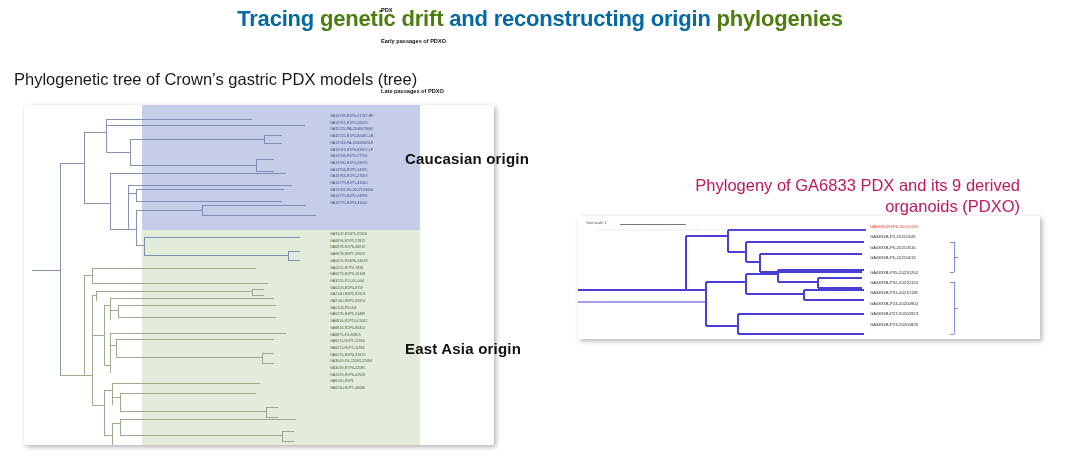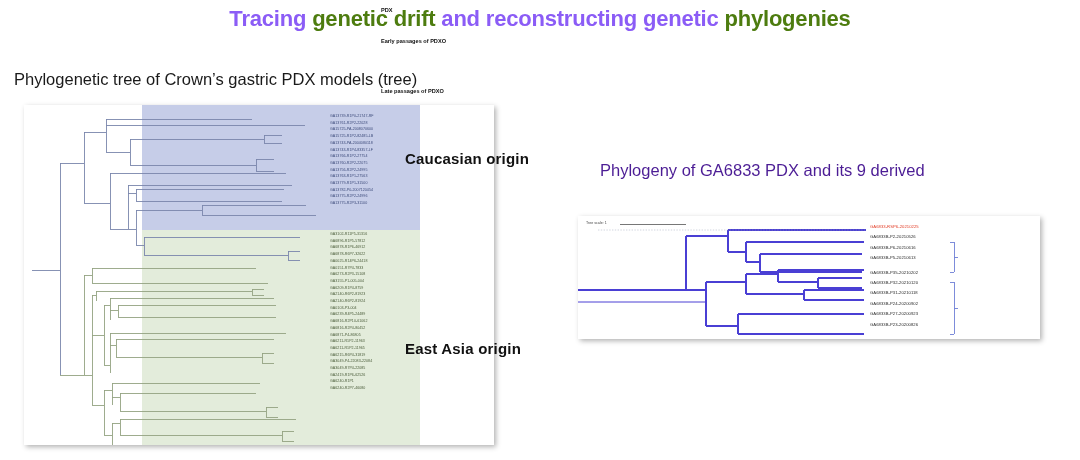--- a/index.html
+++ b/index.html
@@ -11,21 +11,21 @@
     position:relative;
   }
   
   #slide-title{
     position:absolute; left:0; top:6px; width:1080px;
     text-align:center;
     font-size:22px; font-weight:bold;
     letter-spacing:-0.2px;
     white-space:nowrap;
   }
-  #slide-title .teal{color:#8b5cf6;margin-top:16px;}
+  #slide-title .teal{color:#0369a1;margin-top:16px;}
   #slide-title .orange{color:#4d7c0f;}
 
   
   #left-caption{
     position:absolute; left:14px; top:70px;
     font-size:16.5px; color:#1a1a1a; font-weight:400;
   }
   #left-figure{
     position:absolute; left:24px; top:105px;
     width:470px; height:340px;
@@ -53,23 +53,23 @@
     white-space:nowrap; letter-spacing:.05px;
   }
   .tip.blue-clade{color:#3c4a7a;}
   .tip.green-clade{color:#4a5c3a;}
 
   
   #left-tree-svg{position:absolute; left:0; top:0;}
 
   
   #right-caption{
-    position:absolute; left:600px; top:160px;
-    width:420px; text-align:left;
-    font-size:16.5px; color:#4c1d95; line-height:21px;
+    position:absolute; left:600px; top:175px;
+    width:420px; text-align:right;
+    font-size:16.5px; color:#be185d; line-height:21px;
   }
   #right-figure{
     position:absolute; left:578px; top:216px;
     width:462px; height:123px;
     background:#ffffff;
     box-shadow:2px 2px 5px rgba(0,0,0,.30);
     overflow:hidden;
   }
   #tree-scale{
     position:absolute; left:8px; top:5px;
@@ -93,21 +93,21 @@
   #rgl-pdx{left:381px; top:7px;}
   #rgl-early{left:381px; top:38px;}
   #rgl-late{left:381px; top:88px;}
 
   #right-tree-svg{position:absolute; left:0; top:0;}
 </style>
 </head>
 <body>
 
 <div id="slide-title">
-  <span class="teal">Tracing </span><span class="orange">genetic drift</span><span class="teal"> and reconstructing genetic </span><span class="orange">phylogenies</span>
+  <span class="teal">Tracing </span><span class="orange">genetic drift</span><span class="teal"> and reconstructing origin </span><span class="orange">phylogenies</span>
 </div>
 
 <div id="left-caption">Phylogenetic tree of Crown’s gastric PDX models (tree)</div>
 
 <div id="left-figure">
 
   <div class="clade-band" id="band-caucasian"></div>
   <div class="clade-band" id="band-eastasia"></div>
 
   <svg id="left-tree-svg" width="470" height="340">
@@ -278,20 +278,21 @@
       <div class="tip green-clade">GA6240-R1P1</div>
       <div class="tip green-clade">GA6240-R2P7-46080</div>
     </div>
 </div>
 
 <div class="clade-tag" id="tag-caucasian">Caucasian origin</div>
 <div class="clade-tag" id="tag-eastasia">East Asia origin</div>
 
 <div id="right-caption">
   <div>Phylogeny of GA6833 PDX and its 9 derived</div>
+  <div>organoids (PDXO)</div>
 </div>
 
 <div id="right-figure">
   <div id="tree-scale">Tree scale: 1</div>
   <div id="tree-scale-bar"></div>
 
   <svg id="right-tree-svg" width="462" height="123">
     <g stroke="#4a3fd4" stroke-width="1.15" fill="none" shape-rendering="crispEdges">
       <path d="M0,74 H108"></path>
       <path d="M108,20 V74"></path>

